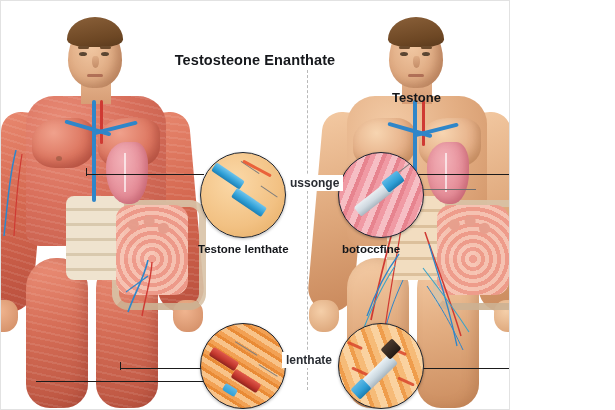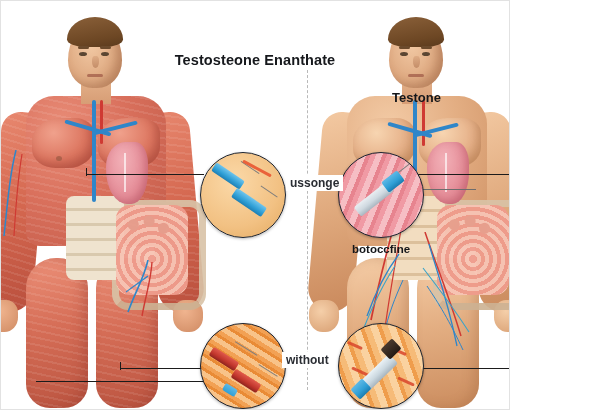--- a/index.html
+++ b/index.html
@@ -103,21 +103,21 @@
   .lbl-left{left:158px;top:92px;}
   .lbl-right{left:392px;top:90px;}
 
   .mid-word{position:absolute;z-index:22;font-size:12px;font-weight:700;color:#2a2d33;
      background:#fff;padding:1px 4px;}
   .mid-top{left:286px;top:175px;}
   .mid-bot{left:282px;top:352px;}
 
   .cap{position:absolute;z-index:20;font-size:11.5px;font-weight:700;color:#14161a;}
   .cap-l{left:198px;top:243px;}
-  .cap-r{left:352px;top:243px;}
+  .cap-r{left:342px;top:243px;}
 
   
   .inset{position:absolute;border-radius:50%;z-index:18;overflow:hidden;
      border:1.6px solid #1d2430;box-shadow:0 1px 3px rgba(0,0,0,.28);}
   .ins-tl{left:200px;top:152px;width:84px;height:84px;}
   .ins-tr{left:338px;top:152px;width:84px;height:84px;}
   .ins-bl{left:200px;top:323px;width:84px;height:84px;}
   .ins-br{left:338px;top:323px;width:84px;height:84px;}
 
   .bg-tan{background:radial-gradient(circle at 40% 34%,#fbd9a8 0%,#f2c183 60%,#e3a95f 100%);}
@@ -263,21 +263,22 @@
   <div class="lead-v" style="left:530px;top:168px;height:8px;"></div>
   <div class="lead-gray" style="left:418px;top:189px;width:58px;"></div>
   <div class="lead" style="left:418px;top:368px;width:106px;"></div>
   <div class="lead-gray" style="left:560px;top:196px;width:46px;"></div>
 
   <div class="divider"></div>
 
   <div class="title">Testosteone Enanthate</div>
   <div class="lbl lbl-right">Testone</div>
   <div class="mid-word mid-top">ussonge</div>
-  <div class="mid-word mid-bot">without</div>
+  <div class="mid-word mid-bot">lenthate</div>
+  <div class="cap cap-l">Testone lenthate</div>
   <div class="cap cap-r">botoccfine</div>
 
   <div class="inset ins-tl bg-tan">
     <div class="syr-body" style="left:10px;top:18px;width:34px;height:10px;transform:rotate(34deg);
          background:linear-gradient(180deg,#6fc4ec,#2f9fd6 60%,#1e7fb4);border-radius:2px;"></div>
     <div class="needle" style="left:38px;top:14px;width:22px;transform:rotate(34deg);"></div>
     <div class="syr-body" style="left:30px;top:44px;width:36px;height:11px;transform:rotate(34deg);
          background:linear-gradient(180deg,#6fc4ec,#2f9fd6 60%,#1e7fb4);border-radius:2px;"></div>
     <div class="needle" style="left:58px;top:38px;width:20px;transform:rotate(34deg);"></div>
     <div class="streak" style="left:40px;top:14px;width:32px;transform:rotate(28deg);background:#e8502c;"></div>

